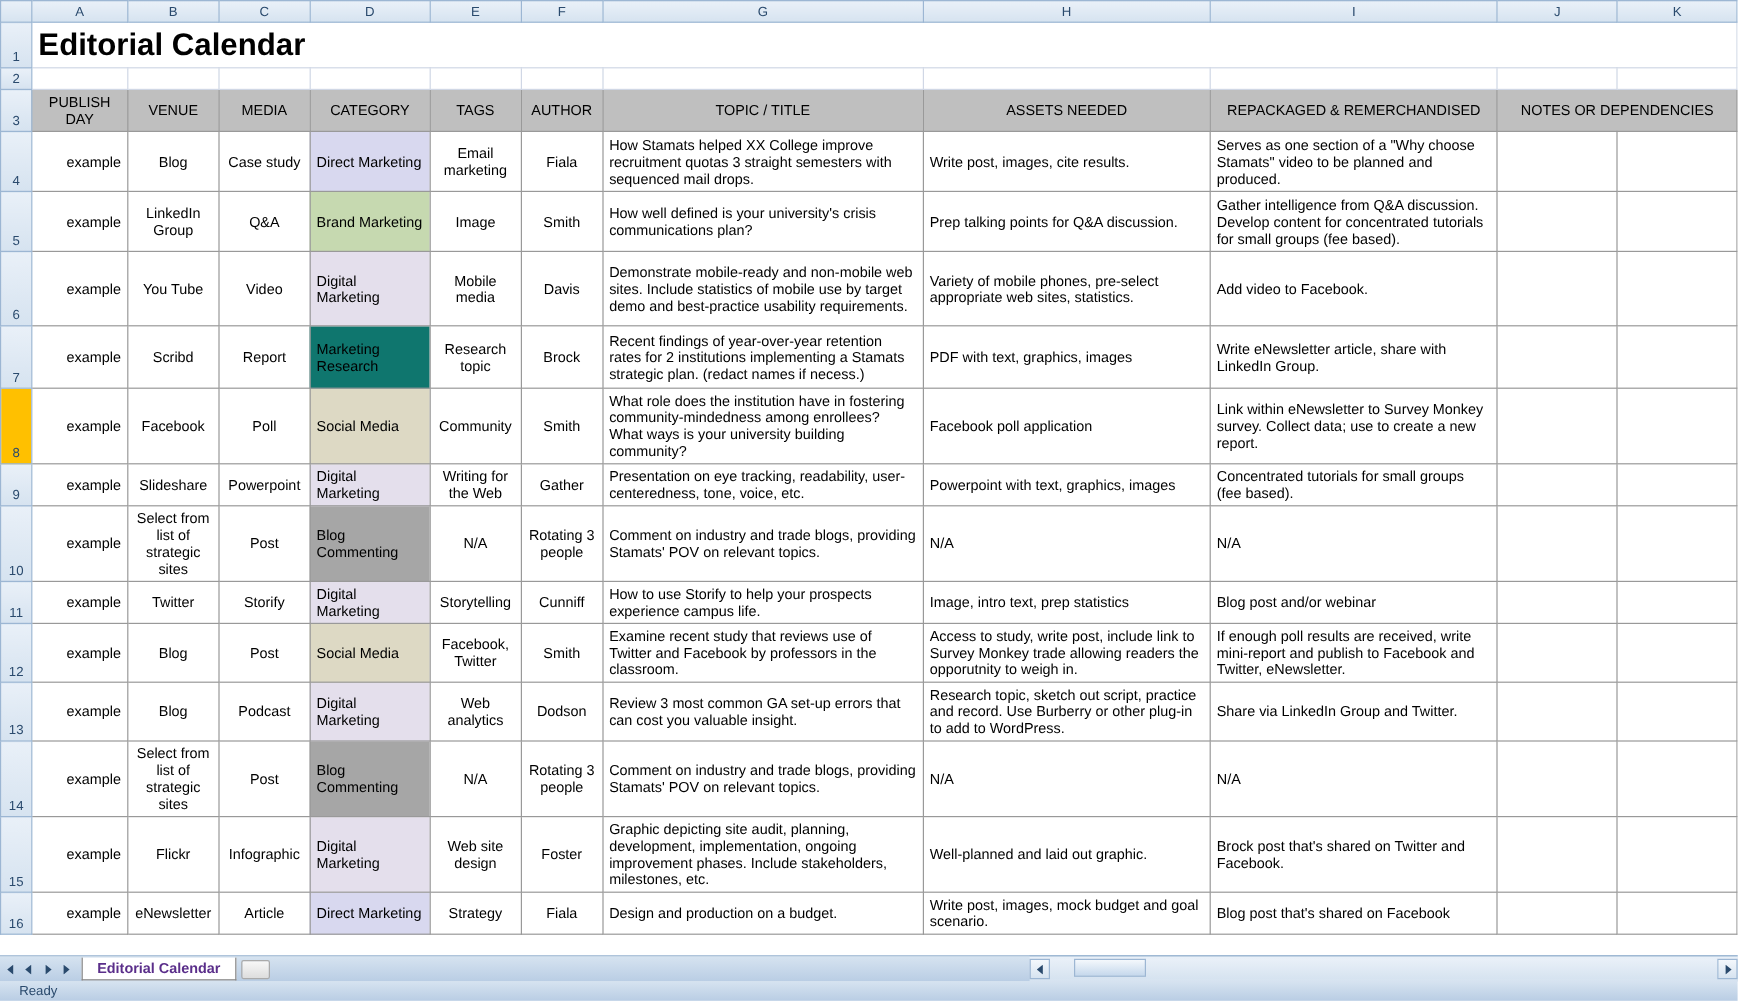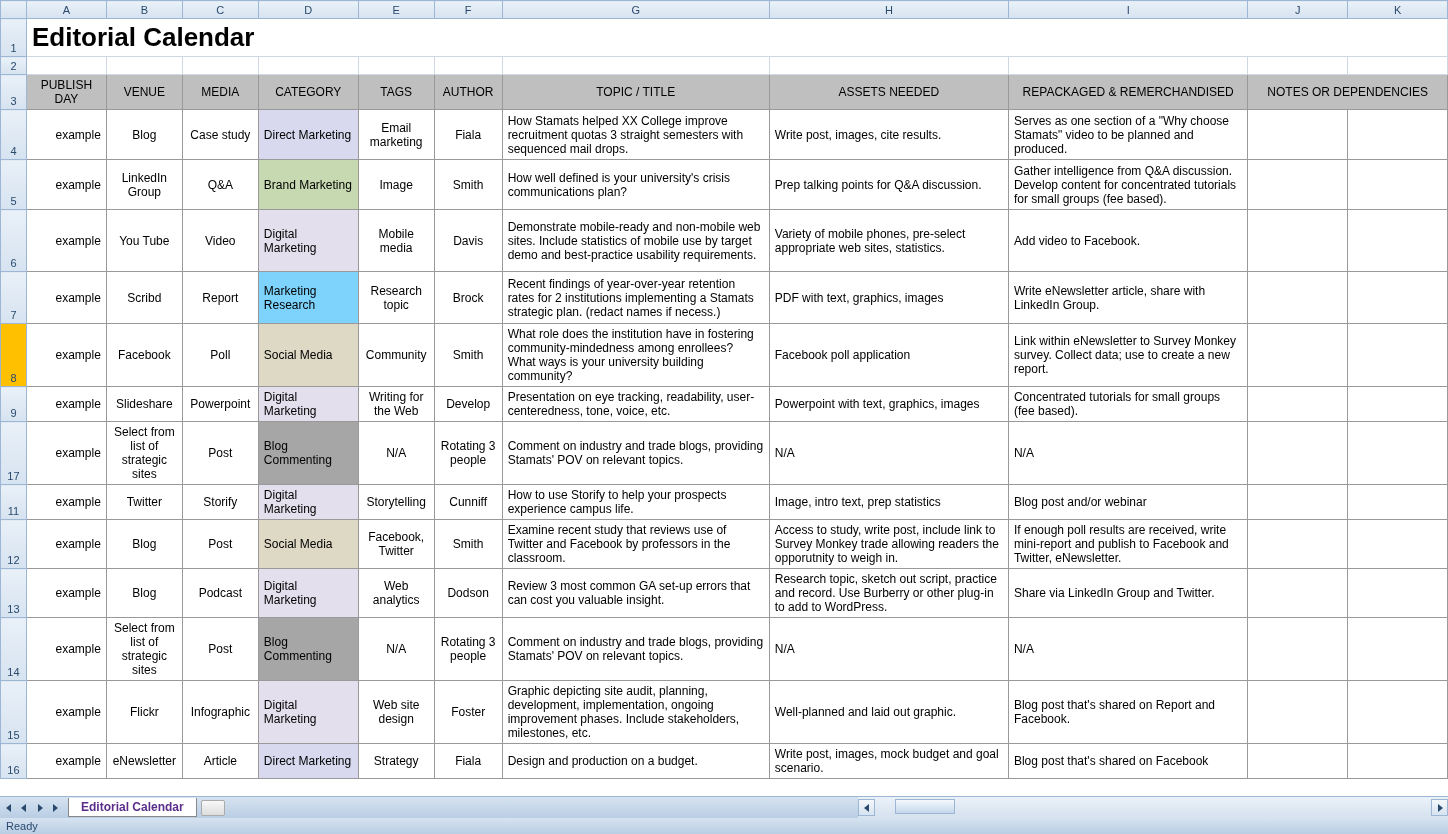--- a/index.html
+++ b/index.html
@@ -21,21 +21,21 @@
 .selrow td.rowhdr { background: #ffc000; }
 .tabbar { position: absolute; left: 0; right: 0; bottom: 16px; height: 22px; background: linear-gradient(#d6e3f0,#b9cde4); border-top: 1px solid #9cb6d3; display: flex; align-items: center; }
 .navbtn { width: 16px; height: 16px; display: inline-flex; align-items: center; justify-content: center; color: #2a4a6d; cursor: pointer; }
 .tab { background: #fff; border: 1px solid #888; border-top: none; padding: 2px 12px; font-weight: bold; color: #5a2e8a; font-size: 12px; position: relative; margin-left: 4px; }
 .tab::before, .tab::after { content:''; position:absolute; bottom:0; width:0; height:0; }
 .newtab { width: 24px; height: 16px; margin-left: 4px; background: linear-gradient(#f8f8f8,#ddd); border: 1px solid #aaa; border-radius: 2px; }
 .hscroll { position:absolute; right:0; bottom:16px; width:590px; height:22px; background:linear-gradient(#e9f0f8,#d6e3f0); border-top:1px solid #9cb6d3; display:flex; align-items:center; }
 .sbtn { width:17px; height:17px; background:linear-gradient(#f4f8fc,#d6e3f0); border:1px solid #9cb6d3; display:flex; align-items:center; justify-content:center; }
 .strack { flex:1; height:17px; background:linear-gradient(#e9f0f8,#d6e3f0); position:relative; }
 .sthumb { position:absolute; left:20px; top:0; width:60px; height:15px; background:linear-gradient(#f4f8fc,#c5d8ec); border:1px solid #9cb6d3; }
-.status { position:absolute; left:0; right:0; bottom:0; height:16px; background:linear-gradient(#d6e3f0,#b9cde4); font-size:11px; color:#2a4a6d; padding-left:6px; line-height:16px; }
+.status { position:absolute; left:0; right:0; bottom:0; height:16px; background:linear-gradient(#d6e3f0,#b9cde4); font-size:11px; color:#2a4a6d; padding-left:16px; line-height:16px; }
 svg.tri { width:8px; height:8px; }
 </style>
 </head>
 <body>
 
 <div class="sheet">
 <table id="grid">
       <tbody>
         <tr>
           <td class="rowhdr" style="width:26px"></td>
@@ -123,21 +123,21 @@
           <td class="cell left">Variety of mobile phones, pre-select appropriate web sites, statistics.</td>
           <td class="cell left">Add video to Facebook.</td>
           <td class="cell"></td>
           <td class="cell"></td>
         </tr>
         <tr class="" style="height:52px">
           <td class="rowhdr">7</td>
           <td class="cell pub">example</td>
           <td class="cell center">Scribd</td>
           <td class="cell center">Report</td>
-          <td class="cell cat" style="background:#7dd3fc">Marketing Research</td>
+          <td class="cell cat" style="background:#0f766e">Marketing Research</td>
           <td class="cell center">Research topic</td>
           <td class="cell center">Brock</td>
           <td class="cell left">Recent findings of year-over-year retention rates for 2 institutions implementing a Stamats strategic plan. (redact names if necess.)</td>
           <td class="cell left">PDF with text, graphics, images</td>
           <td class="cell left">Write eNewsletter article, share with LinkedIn Group.</td>
           <td class="cell"></td>
           <td class="cell"></td>
         </tr>
         <tr class="selrow" style="height:56px">
           <td class="rowhdr">8</td>
@@ -153,29 +153,29 @@
           <td class="cell"></td>
           <td class="cell"></td>
         </tr>
         <tr class="" style="height:34px">
           <td class="rowhdr">9</td>
           <td class="cell pub">example</td>
           <td class="cell center">Slideshare</td>
           <td class="cell center">Powerpoint</td>
           <td class="cell cat" style="background:#e4dfec">Digital Marketing</td>
           <td class="cell center">Writing for the Web</td>
-          <td class="cell center">Develop</td>
+          <td class="cell center">Gather</td>
           <td class="cell left">Presentation on eye tracking, readability, user-centeredness, tone, voice, etc.</td>
           <td class="cell left">Powerpoint with text, graphics, images</td>
           <td class="cell left">Concentrated tutorials for small groups (fee based).</td>
           <td class="cell"></td>
           <td class="cell"></td>
         </tr>
         <tr class="" style="height:56px">
-          <td class="rowhdr">17</td>
+          <td class="rowhdr">10</td>
           <td class="cell pub">example</td>
           <td class="cell center">Select from list of strategic sites</td>
           <td class="cell center">Post</td>
           <td class="cell cat" style="background:#a6a6a6">Blog Commenting</td>
           <td class="cell center">N/A</td>
           <td class="cell center">Rotating 3 people</td>
           <td class="cell left">Comment on industry and trade blogs, providing Stamats' POV on relevant topics.</td>
           <td class="cell left">N/A</td>
           <td class="cell left">N/A</td>
           <td class="cell"></td>
@@ -240,21 +240,21 @@
         <tr class="" style="height:62px">
           <td class="rowhdr">15</td>
           <td class="cell pub">example</td>
           <td class="cell center">Flickr</td>
           <td class="cell center">Infographic</td>
           <td class="cell cat" style="background:#e4dfec">Digital Marketing</td>
           <td class="cell center">Web site design</td>
           <td class="cell center">Foster</td>
           <td class="cell left">Graphic depicting site audit, planning, development, implementation, ongoing improvement phases. Include stakeholders, milestones, etc.</td>
           <td class="cell left">Well-planned and laid out graphic.</td>
-          <td class="cell left">Blog post that's shared on Report and Facebook.</td>
+          <td class="cell left">Brock post that's shared on Twitter and Facebook.</td>
           <td class="cell"></td>
           <td class="cell"></td>
         </tr>
         <tr class="" style="height:26px">
           <td class="rowhdr">16</td>
           <td class="cell pub">example</td>
           <td class="cell center">eNewsletter</td>
           <td class="cell center">Article</td>
           <td class="cell cat" style="background:#d8d8ef">Direct Marketing</td>
           <td class="cell center">Strategy</td>

